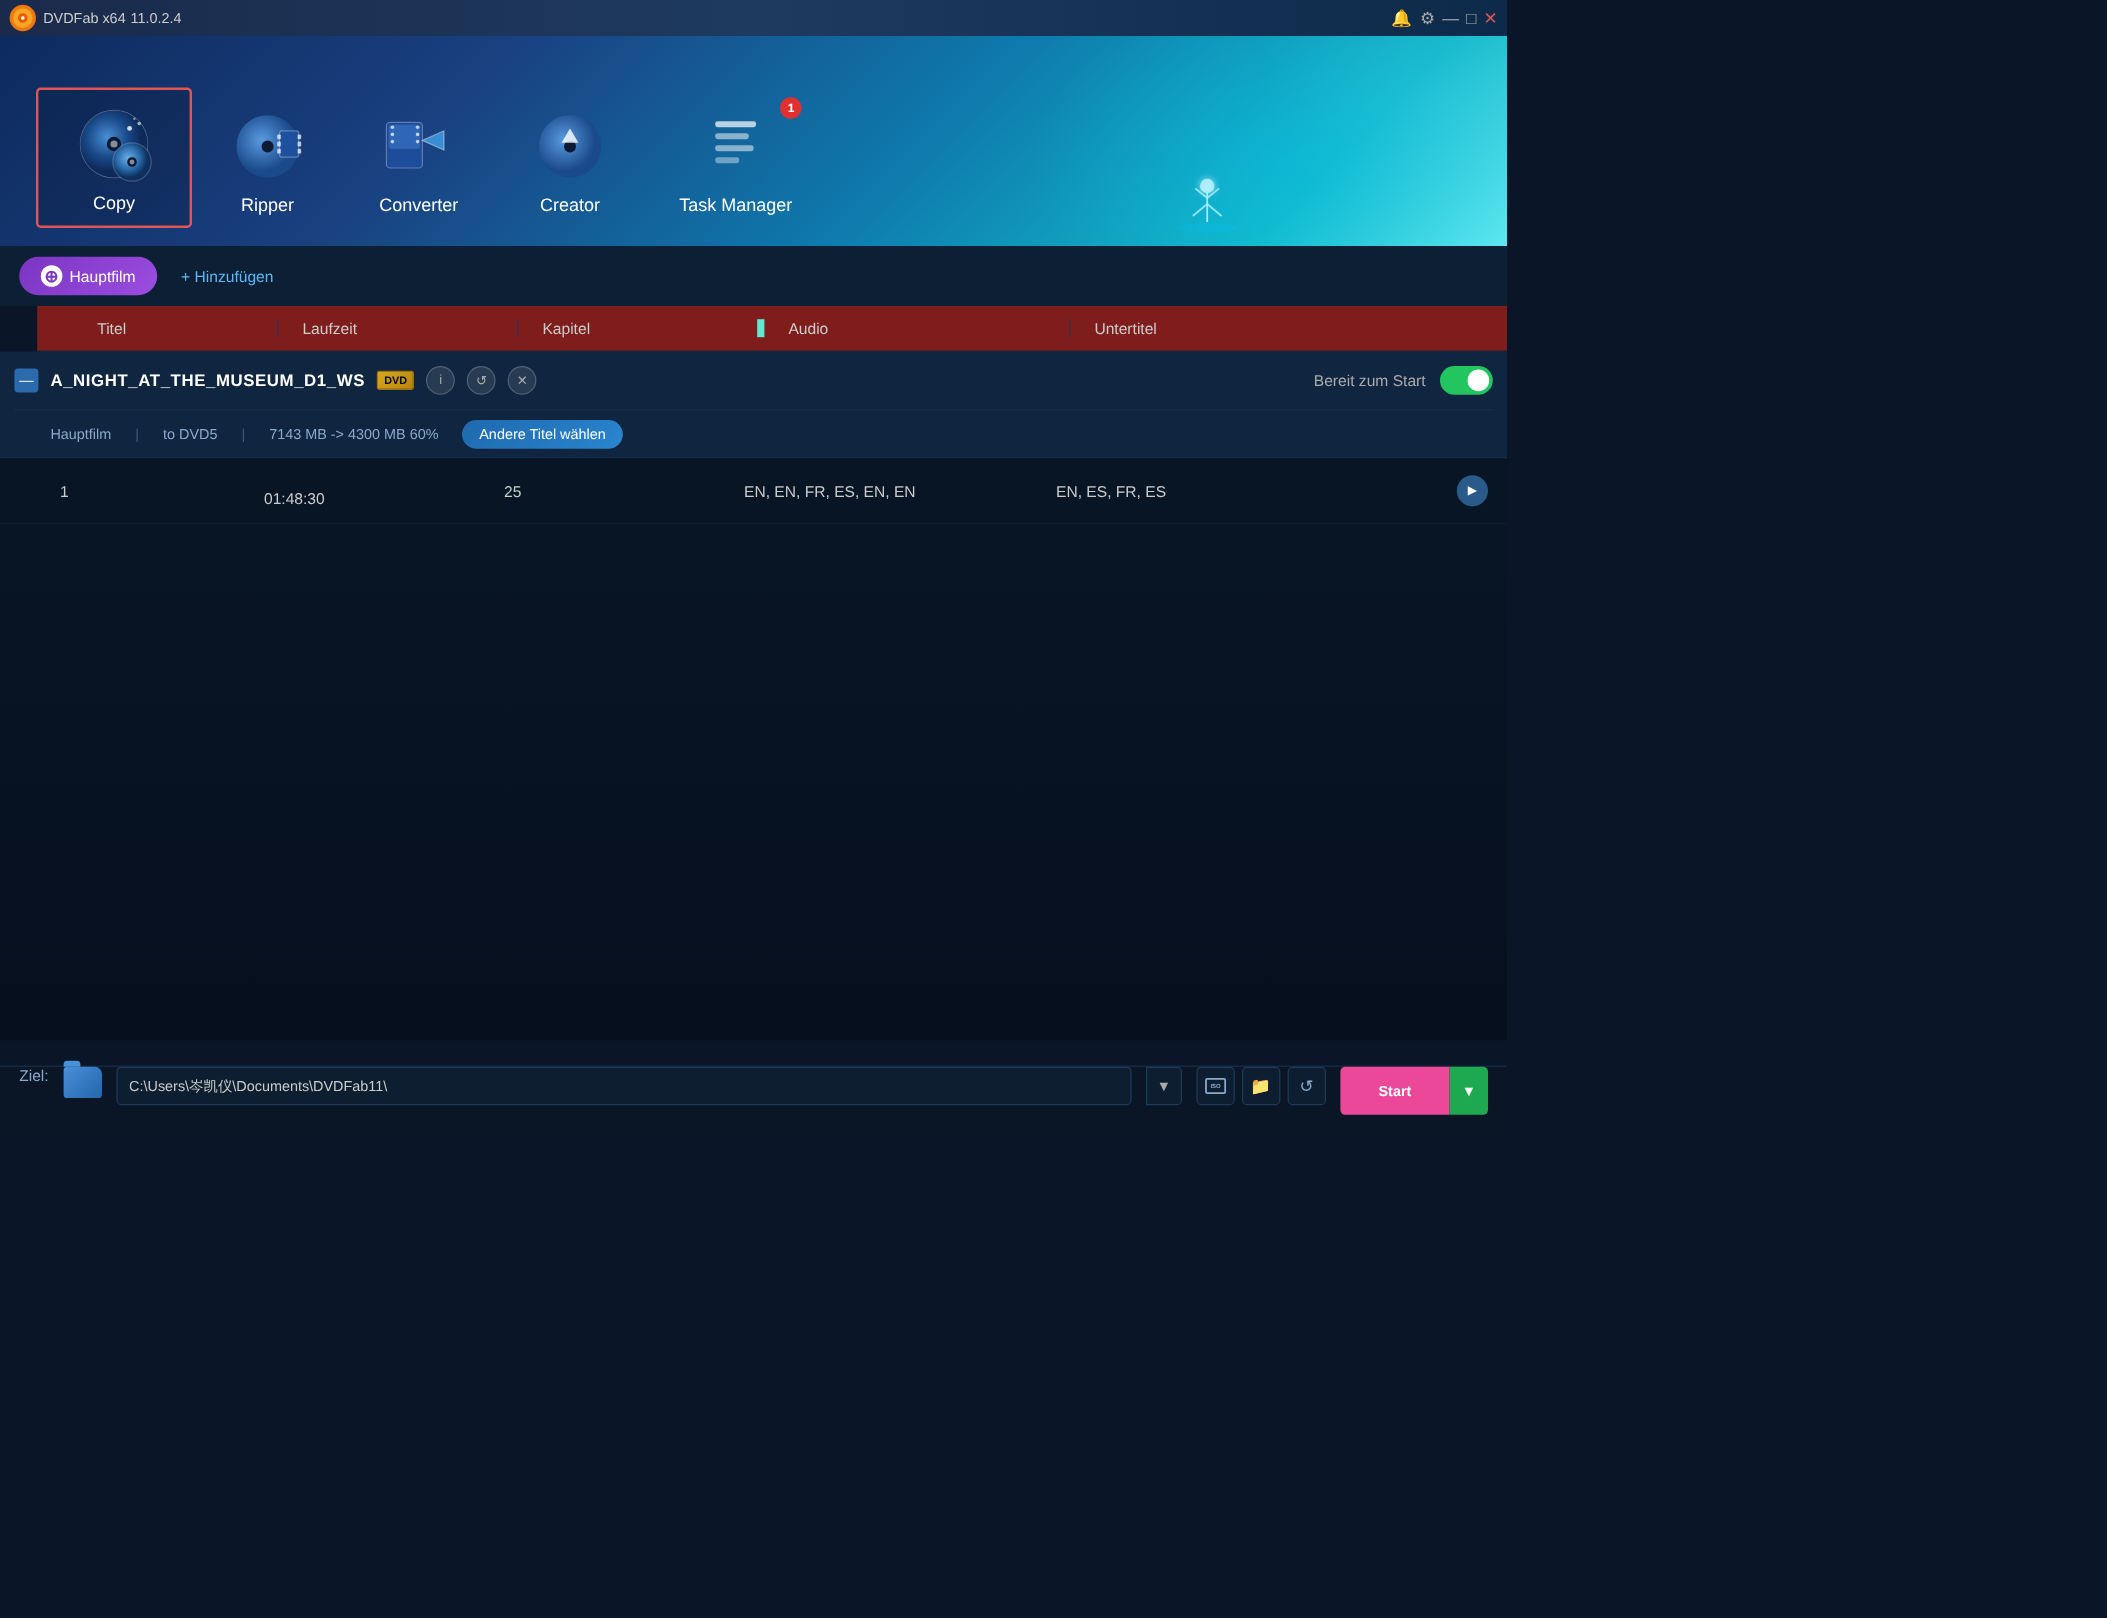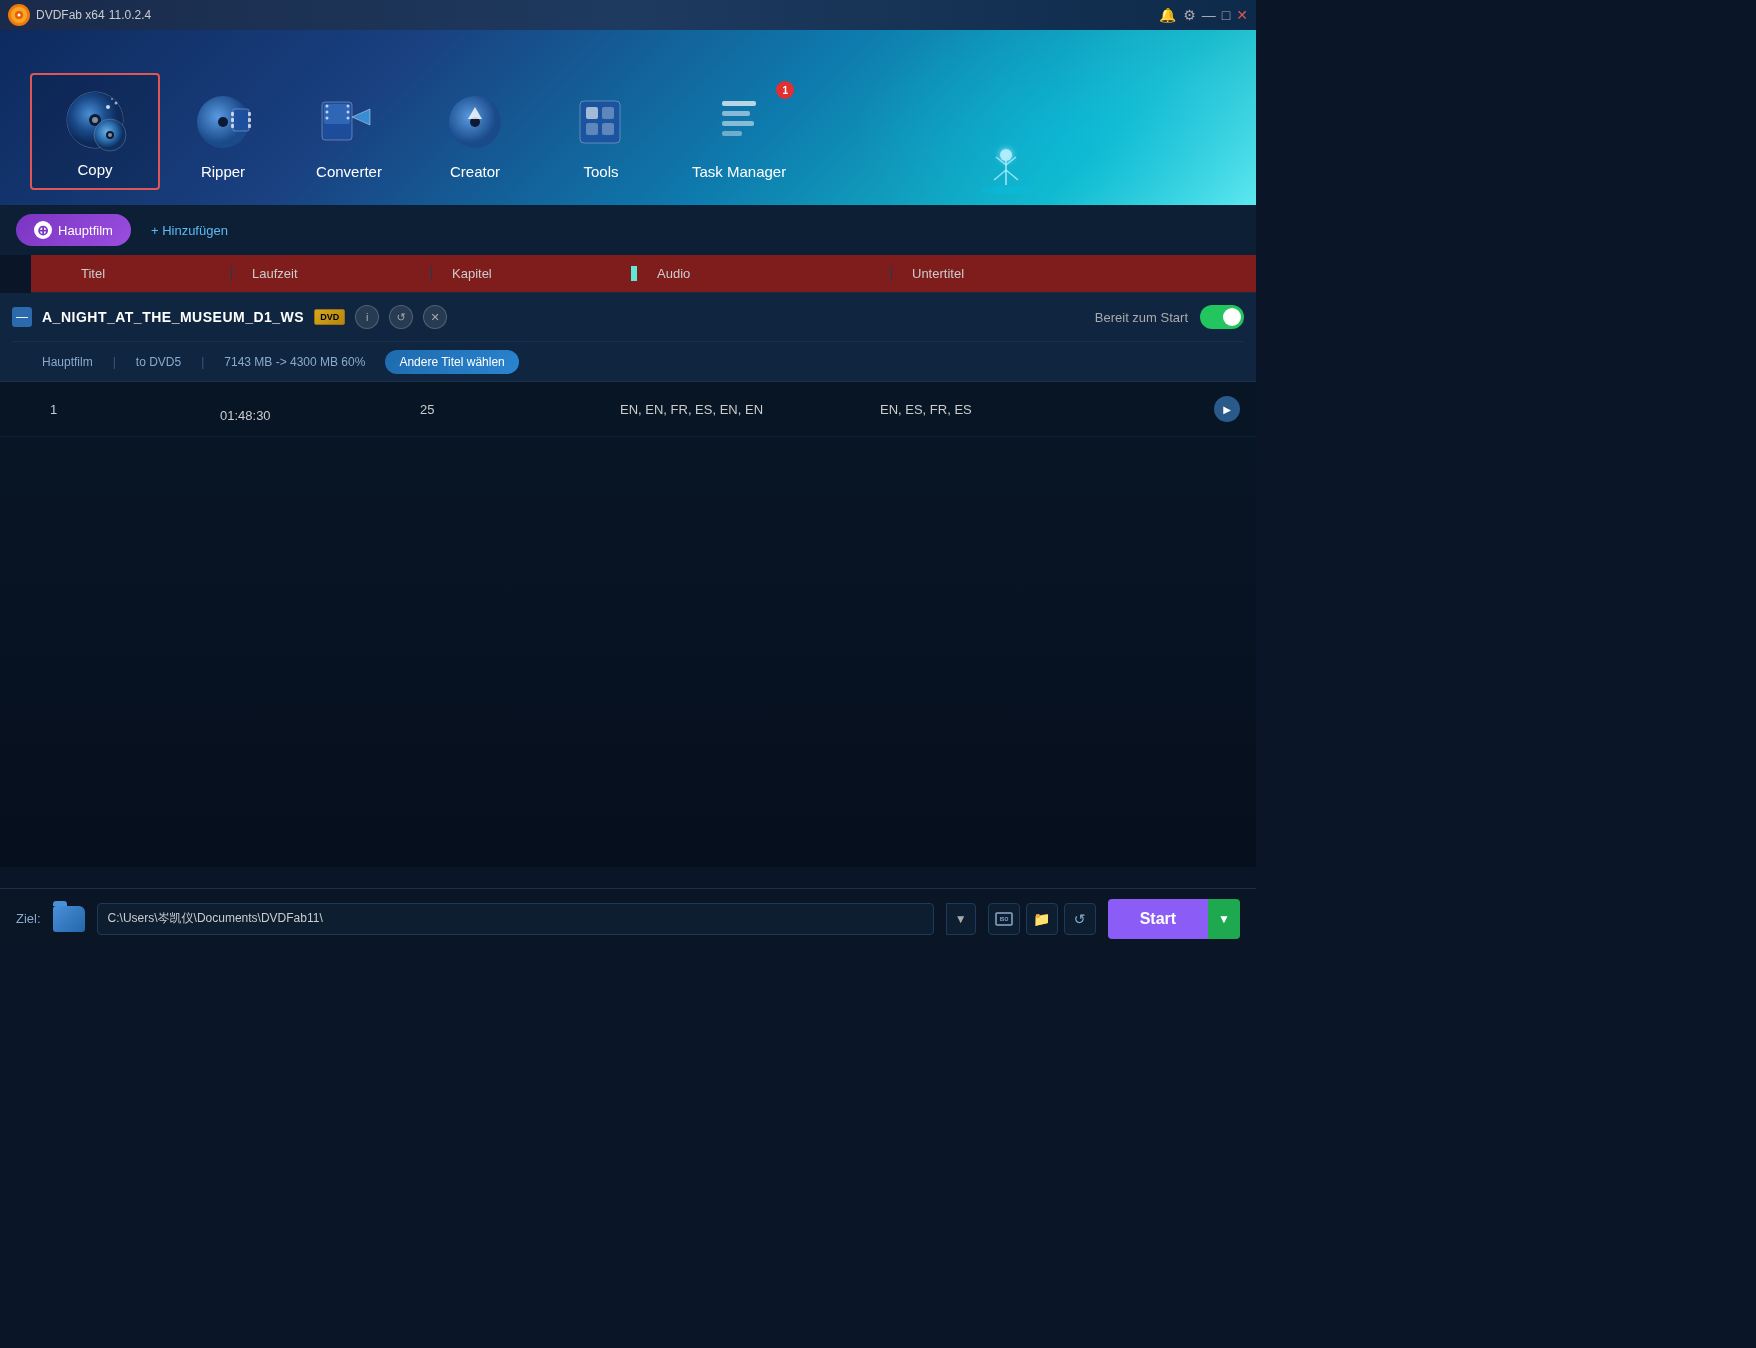--- a/index.html
+++ b/index.html
@@ -329,21 +329,20 @@
       flex: 1;
       min-height: 430px;
     }
 
     
     .bottom-bar {
       height: 60px;
       background: #0a1525;
       border-top: 1px solid #1a2f4a;
       display: flex;
-      align-items: center;
       padding: 0 16px;
       gap: 12px;
       position: absolute;
       bottom: 0;
       left: 0;
       right: 0;
     }
     .ziel-label {
       color: #8aaacc;
       font-size: 13px;
@@ -396,27 +395,27 @@
       border: 1px solid #1e3a5a;
       border-radius: 4px;
       display: flex;
       align-items: center;
       justify-content: center;
       color: #8aaacc;
       cursor: pointer;
       font-size: 14px;
     }
     .start-btn {
-      background: #8b5cf6;
+      background: #ec4899;
       color: white;
       border: none;
       border-radius: 4px 0 0 4px;
       padding: 0 32px;
       height: 40px;
-      font-size: 16px;
+      font-size: 12px;
       font-weight: 600;
       cursor: pointer;
     }
     .start-dropdown-btn {
       background: #1ea84f;
       border: none;
       border-radius: 0 4px 4px 0;
       color: white;
       padding: 0 10px;
       height: 40px;
@@ -548,32 +547,20 @@
               <stop offset="100%" stop-color="#1a4a8a"></stop>
             </radialGradient>
           </defs>
           <circle cx="35" cy="35" r="5" fill="#0d1a35"></circle>
           <polygon points="35,20 42,32 28,32" fill="rgba(255,255,255,0.8)"></polygon>
         </svg>
       </div>
       <span class="nav-item-label">Creator</span>
     </div>
 
-    <div class="nav-item">
-      <div class="nav-item-icon">
-        <svg width="70" height="70" viewBox="0 0 70 70">
-          <rect x="14" y="14" width="40" height="42" rx="4" fill="rgba(30,80,160,0.8)" stroke="rgba(255,255,255,0.3)" stroke-width="1"></rect>
-          <rect x="20" y="20" width="12" height="12" rx="2" fill="rgba(255,255,255,0.6)"></rect>
-          <rect x="36" y="20" width="12" height="12" rx="2" fill="rgba(255,255,255,0.3)"></rect>
-          <rect x="20" y="36" width="12" height="12" rx="2" fill="rgba(255,255,255,0.3)"></rect>
-          <rect x="36" y="36" width="12" height="12" rx="2" fill="rgba(255,255,255,0.3)"></rect>
-        </svg>
-      </div>
-      <span class="nav-item-label">Tools</span>
-    </div>
 
     <div class="nav-item" style="position:relative">
       <div class="notif-badge">1</div>
       <div class="nav-item-icon">
         <svg width="70" height="70" viewBox="0 0 70 70">
           <rect x="18" y="14" width="34" height="5" rx="2" fill="rgba(255,255,255,0.7)"></rect>
           <rect x="18" y="24" width="28" height="5" rx="2" fill="rgba(255,255,255,0.5)"></rect>
           <rect x="18" y="34" width="32" height="5" rx="2" fill="rgba(255,255,255,0.5)"></rect>
           <rect x="18" y="44" width="20" height="5" rx="2" fill="rgba(255,255,255,0.4)"></rect>
         </svg>

